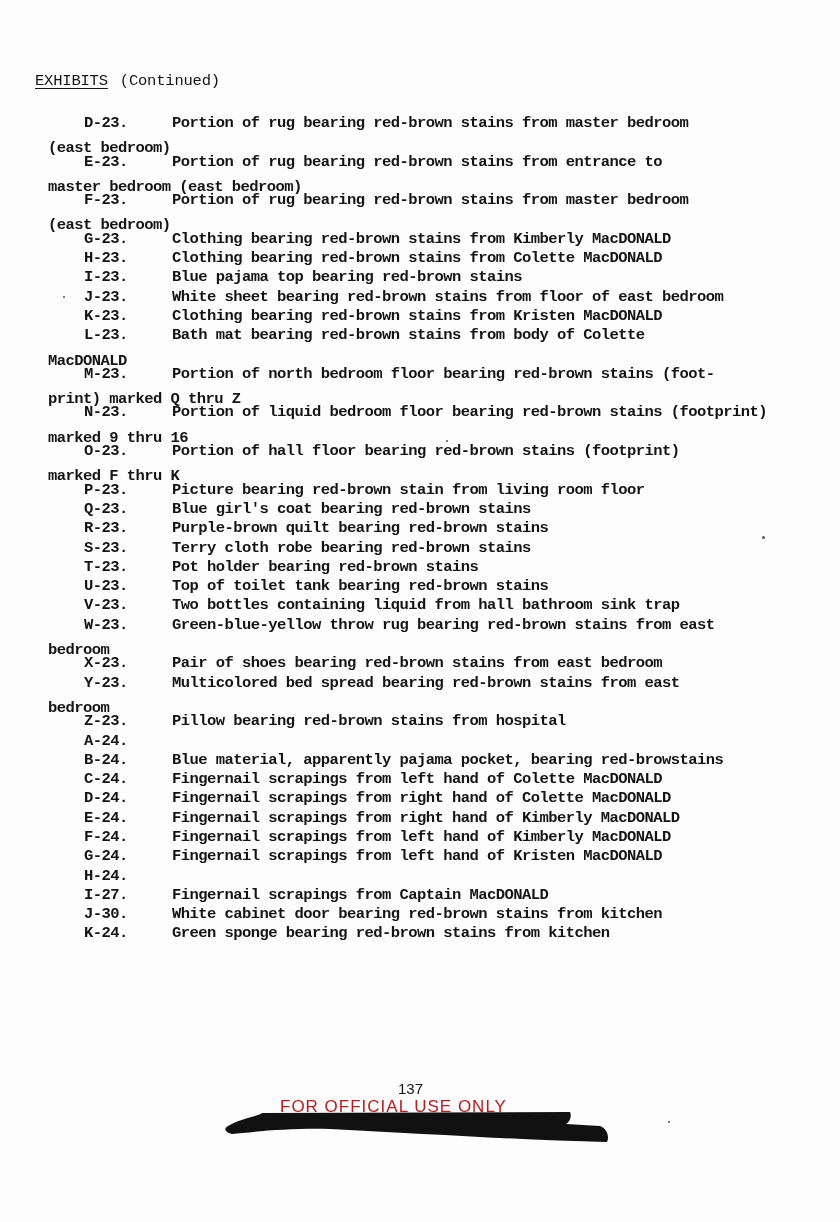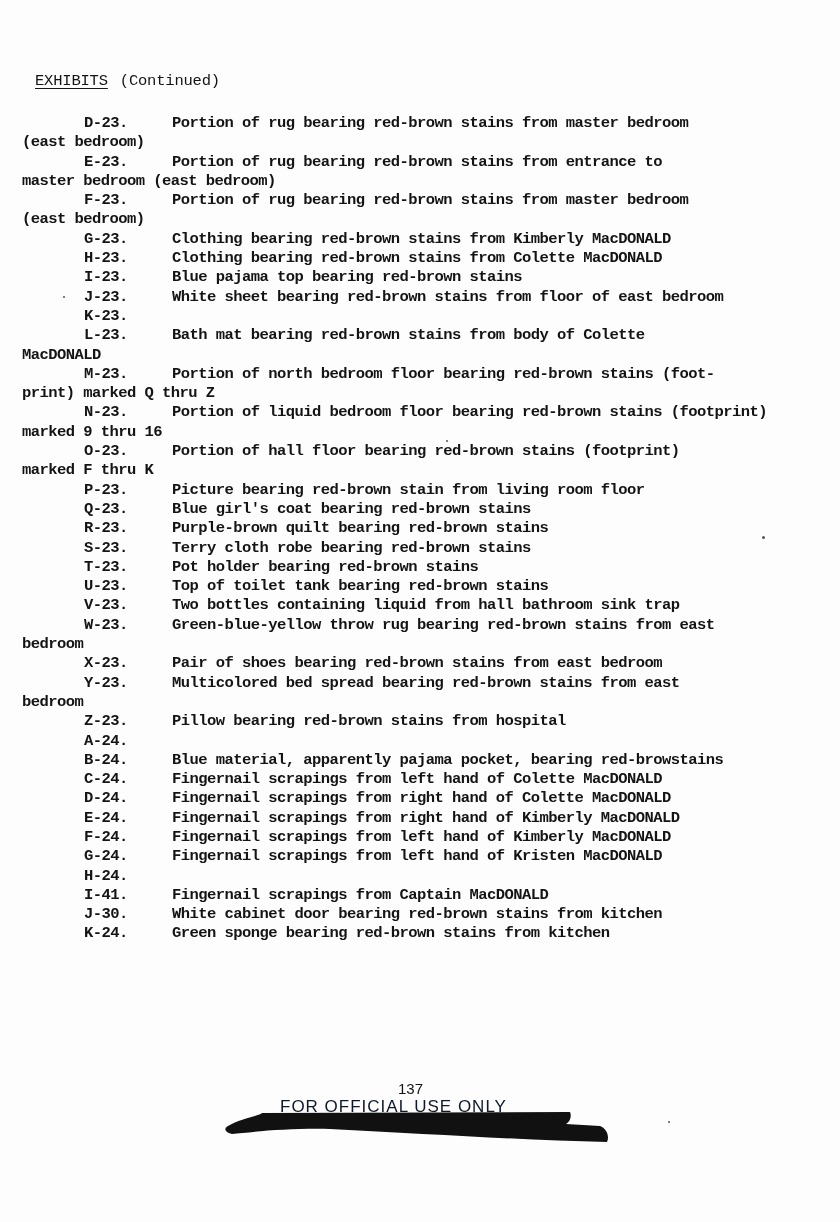--- a/index.html
+++ b/index.html
@@ -14,27 +14,27 @@
   }
   .heading .ul { text-decoration: underline; text-underline-offset: 3px; }
   .heading .cont { margin-left: 12px; }
   .entries { position: absolute; left: 0; top: 114px; width: 840px; }
   .line {
     height: 19.3px; line-height: 19.3px; font-size: 15.5px; white-space: pre; position: relative;
     letter-spacing: -0.55px; font-weight: 600;
   }
   .line .lbl { position: absolute; left: 84px; }
   .line .desc { position: absolute; left: 172px; }
-  .line.wrap .desc { left: 22px; }
+  .line.wrap .desc { left: 48px; margin-top: 6px; }
   .footer-num {
     position: absolute; left: 398px; top: 1080px; font-family: "Liberation Sans", sans-serif; font-size: 15px;
   }
   .stamp-text {
     position: absolute; left: 280px; top: 1097px; font-family: "Liberation Sans", sans-serif;
-    font-size: 17px; letter-spacing: 1px; color: #0f172a;
+    font-size: 17px; letter-spacing: 1px; color: #b91c1c;
   }
   .redaction { position: absolute; left: 0; top: 0; }
   .speck { position: absolute; width: 3px; height: 3px; background: #555; border-radius: 50%; }
 </style>
 </head>
 <body>
 
 <div class="page">
   <div class="heading">
     <span class="ul">EXHIBITS</span><span class="cont">(Continued)</span>
@@ -44,21 +44,21 @@
       <div class="line"><span class="lbl">D-23.</span><span class="desc">Portion of rug bearing red-brown stains from master bedroom</span></div>
       <div class="line wrap"><span class="desc">(east bedroom)</span></div>
       <div class="line"><span class="lbl">E-23.</span><span class="desc">Portion of rug bearing red-brown stains from entrance to</span></div>
       <div class="line wrap"><span class="desc">master bedroom (east bedroom)</span></div>
       <div class="line"><span class="lbl">F-23.</span><span class="desc">Portion of rug bearing red-brown stains from master bedroom</span></div>
       <div class="line wrap"><span class="desc">(east bedroom)</span></div>
       <div class="line"><span class="lbl">G-23.</span><span class="desc">Clothing bearing red-brown stains from Kimberly MacDONALD</span></div>
       <div class="line"><span class="lbl">H-23.</span><span class="desc">Clothing bearing red-brown stains from Colette MacDONALD</span></div>
       <div class="line"><span class="lbl">I-23.</span><span class="desc">Blue pajama top bearing red-brown stains</span></div>
       <div class="line"><span class="lbl">J-23.</span><span class="desc">White sheet bearing red-brown stains from floor of east bedroom</span></div>
-      <div class="line"><span class="lbl">K-23.</span></div>
+      <div class="line"><span class="lbl">K-23.</span><span class="desc">Clothing bearing red-brown stains from Kristen MacDONALD</span></div>
       <div class="line"><span class="lbl">L-23.</span><span class="desc">Bath mat bearing red-brown stains from body of Colette</span></div>
       <div class="line wrap"><span class="desc">MacDONALD</span></div>
       <div class="line"><span class="lbl">M-23.</span><span class="desc">Portion of north bedroom floor bearing red-brown stains (foot-</span></div>
       <div class="line wrap"><span class="desc">print) marked Q thru Z</span></div>
       <div class="line"><span class="lbl">N-23.</span><span class="desc">Portion of liquid bedroom floor bearing red-brown stains (footprint)</span></div>
       <div class="line wrap"><span class="desc">marked 9 thru 16</span></div>
       <div class="line"><span class="lbl">O-23.</span><span class="desc">Portion of hall floor bearing red-brown stains (footprint)</span></div>
       <div class="line wrap"><span class="desc">marked F thru K</span></div>
       <div class="line"><span class="lbl">P-23.</span><span class="desc">Picture bearing red-brown stain from living room floor</span></div>
       <div class="line"><span class="lbl">Q-23.</span><span class="desc">Blue girl's coat bearing red-brown stains</span></div>
@@ -74,21 +74,21 @@
       <div class="line wrap"><span class="desc">bedroom</span></div>
       <div class="line"><span class="lbl">Z-23.</span><span class="desc">Pillow bearing red-brown stains from hospital</span></div>
       <div class="line"><span class="lbl">A-24.</span></div>
       <div class="line"><span class="lbl">B-24.</span><span class="desc">Blue material, apparently pajama pocket, bearing red-browstains</span></div>
       <div class="line"><span class="lbl">C-24.</span><span class="desc">Fingernail scrapings from left hand of Colette MacDONALD</span></div>
       <div class="line"><span class="lbl">D-24.</span><span class="desc">Fingernail scrapings from right hand of Colette MacDONALD</span></div>
       <div class="line"><span class="lbl">E-24.</span><span class="desc">Fingernail scrapings from right hand of Kimberly MacDONALD</span></div>
       <div class="line"><span class="lbl">F-24.</span><span class="desc">Fingernail scrapings from left hand of Kimberly MacDONALD</span></div>
       <div class="line"><span class="lbl">G-24.</span><span class="desc">Fingernail scrapings from left hand of Kristen MacDONALD</span></div>
       <div class="line"><span class="lbl">H-24.</span></div>
-      <div class="line"><span class="lbl">I-41.</span><span class="desc">Fingernail scrapings from Captain MacDONALD</span></div>
+      <div class="line"><span class="lbl">I-27.</span><span class="desc">Fingernail scrapings from Captain MacDONALD</span></div>
       <div class="line"><span class="lbl">J-30.</span><span class="desc">White cabinet door bearing red-brown stains from kitchen</span></div>
       <div class="line"><span class="lbl">K-24.</span><span class="desc">Green sponge bearing red-brown stains from kitchen</span></div>
     </div>
 
   <div class="stamp-text">FOR OFFICIAL USE ONLY</div>
   <svg class="redaction" width="840" height="1222">
     <path d="M228 1126 C 240 1118, 260 1116, 262 1113 L 570 1112 C 572 1116, 570 1122, 566 1124 L 600 1126 C 606 1128, 610 1136, 607 1142 C 520 1140, 430 1134, 330 1129 C 290 1128, 250 1132, 232 1134 C 224 1132, 224 1128, 228 1126 Z" fill="#111"></path>
   </svg>
   <div class="footer-num">137</div>
 

